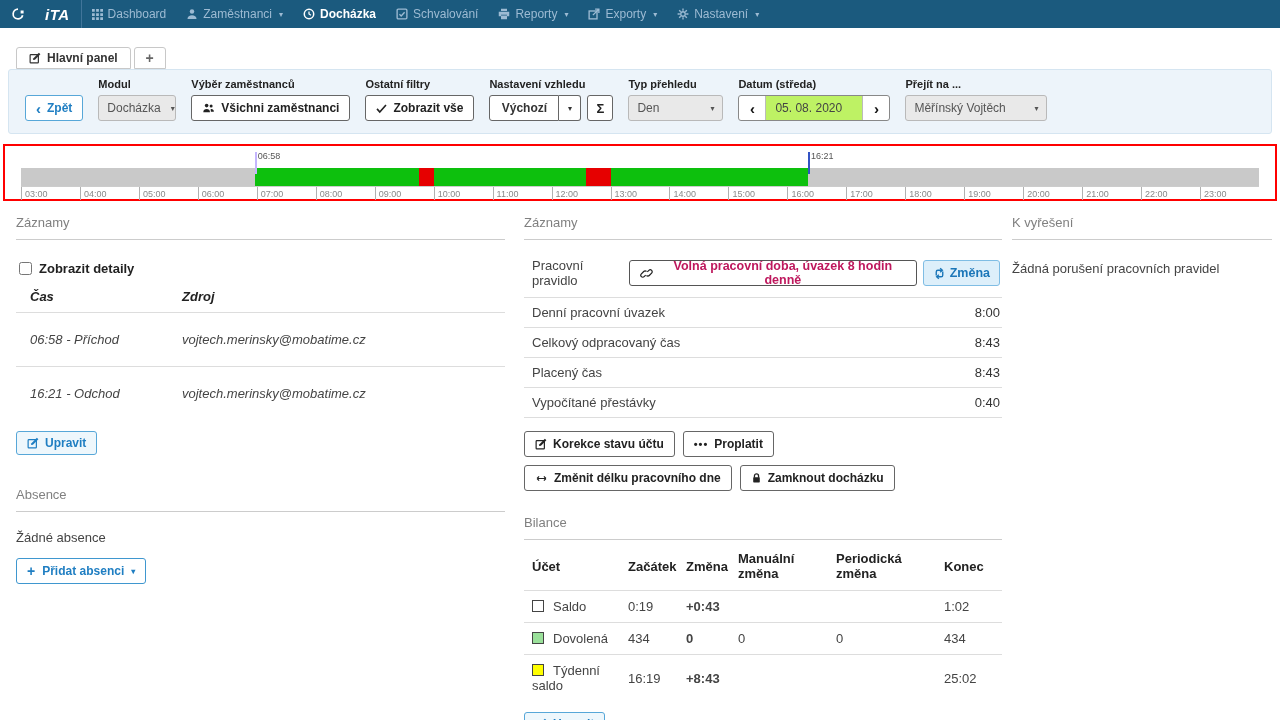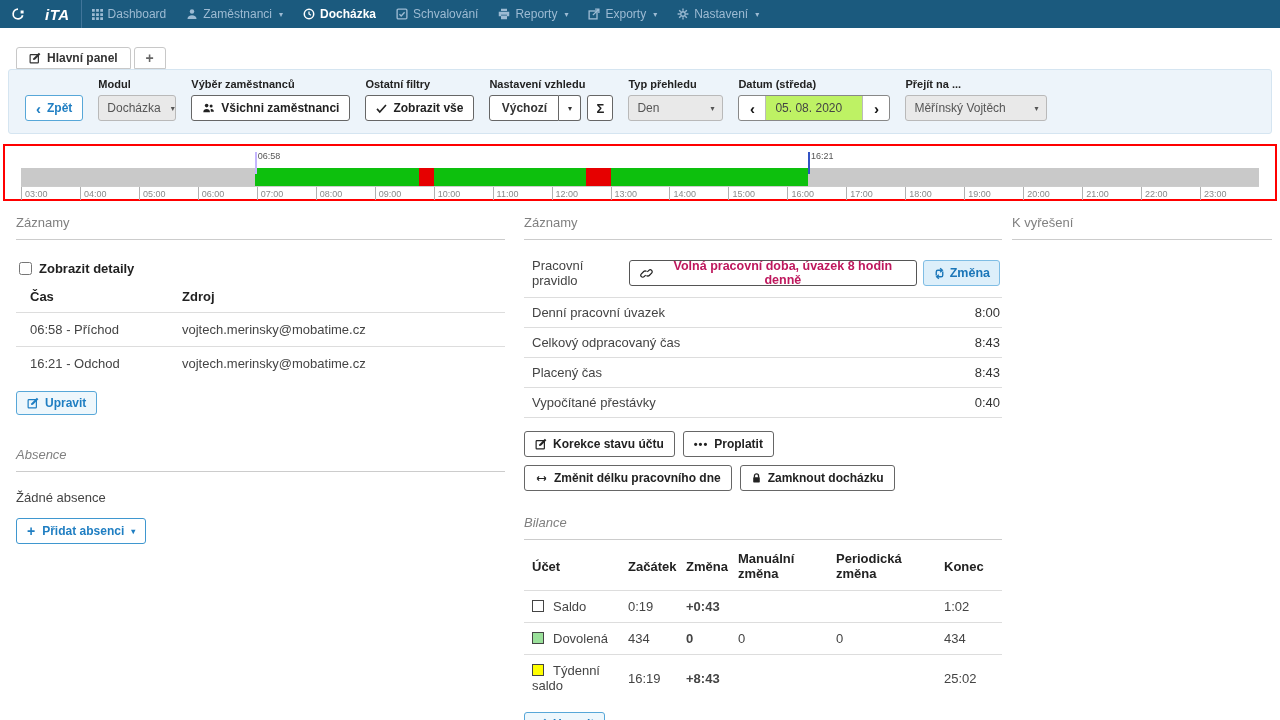--- a/index.html
+++ b/index.html
@@ -65,27 +65,27 @@
   .columns { display:flex; padding:8px 8px 0 16px; }
   .col-left  { width:489px; margin-right:19px; flex:none; }
   .col-mid   { width:478px; margin-right:10px; flex:none; }
   .col-right { flex:1; }
   .sec-title { font-size:13px; color:#808080; padding:6px 0 9px; border-bottom:1px solid #ccc; }
 
   
   .chk-row { display:flex; align-items:center; gap:7px; margin:21px 0 4px; padding-left:3px; }
   .chk-row input { width:13px; height:13px; margin:0; cursor:pointer; }
   .chk-label { font-size:13px; font-weight:bold; color:#222; cursor:pointer; }
-  .rec-table { width:100%; border-collapse:collapse; font-size:13px; }
+  .rec-table { width:100%; border-collapse:collapse; font-size:13px;font-style:italic; }
   .rec-table th { text-align:left; font-weight:bold; color:#222; padding:9px 0 8px; }
   .rec-table th:first-child, .rec-table td:first-child { padding-left:14px; width:166px; }
-  .rec-table td { border-top:1px solid #ddd; padding:9px 0; color:#444; }
+  .rec-table td { border-top:1px solid #ddd; padding:19px 0; color:#444; }
   .btn-edit { height:24px; border:1px solid #57a7d8; color:#1f7ec2; font-weight:bold; background:#eef7fc;
               display:inline-flex; align-items:center; gap:6px; border-radius:3px; font-size:12px; padding:0 10px; cursor:pointer; margin-top:11px; }
-  .subsec { margin-top:26px;font-style:italic; }
+  .subsec { margin-top:26px; }
   .muted-line { font-size:13px; color:#444; margin:18px 0 13px; }
   .btn-absence { height:26px; border:1px solid #3f97cf; color:#1f7ec2; font-weight:bold; background:#fff;
                  display:inline-flex; align-items:center; gap:7px; border-radius:3px; font-size:12px; padding:0 10px; cursor:pointer; }
   .plus-glyph { font-size:14px; font-weight:bold; }
 
   
   .kv { display:flex; align-items:center; justify-content:space-between; border-bottom:1px solid #ddd;
         padding:7px 2px 7px 8px; font-size:13px; color:#444; min-height:30px; }
   .kv-rule { padding-top:18px; padding-bottom:9px; }
   .kv-val { color:#333; }
@@ -523,14 +523,15 @@
             <rect x="1.5" y="3.5" width="11" height="11" rx="1" fill="none" stroke="#1f7ec2" stroke-width="1.6"></rect>
             <path d="M13.2.9l2 2-7.3 7.3-2.6.6.6-2.6z" fill="#1f7ec2"></path>
           </svg>
         </span>
       <span>Upravit</span>
     </button>
   </div>
 
   <div class="col-right">
     <div class="sec-title">K vyřešení</div>
+    <div class="issues-text">Žádná porušení pracovních pravidel</div>
   </div>
 </div>
 
 </body></html>

